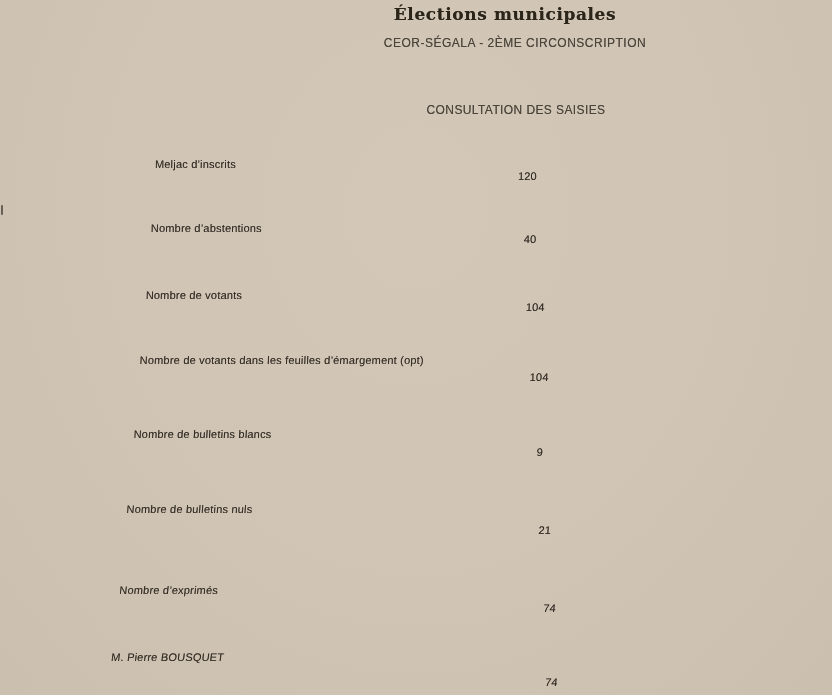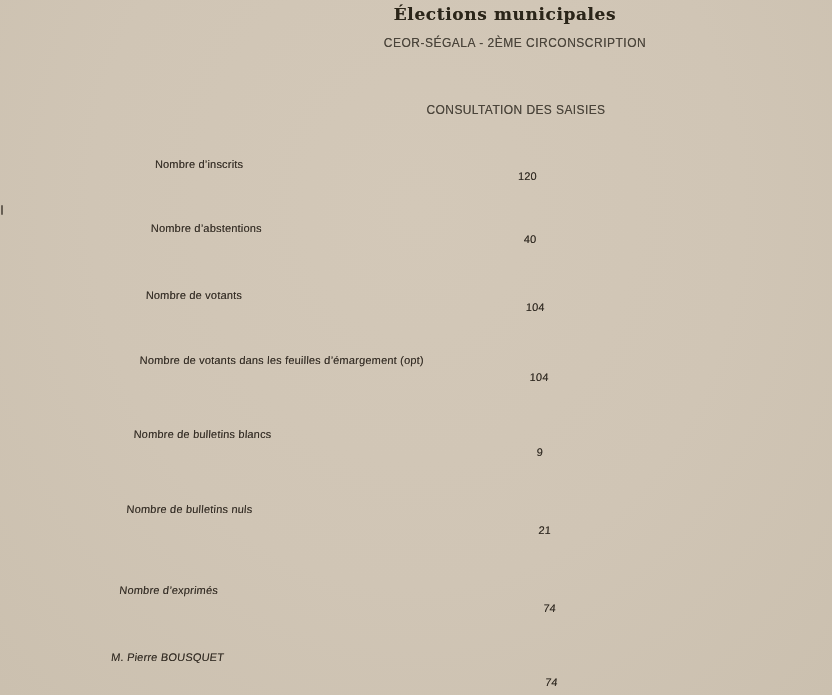--- a/index.html
+++ b/index.html
@@ -90,21 +90,21 @@
 <body>
 
 <div class="page">
 
   <div class="hline title">Élections municipales</div>
   <div class="hline subtitle">CEOR-SÉGALA - 2ÈME CIRCONSCRIPTION</div>
   <div class="hline section">CONSULTATION DES SAISIES</div>
 
   <div class="rows">
     <div class="row">
-      <span class="label">Nombre d’inscrits</span>
+      <span class="label">Meljac d’inscrits</span>
       <span class="value">120</span>
     </div>
     <div class="row">
       <span class="label">Nombre d’abstentions</span>
       <span class="value">40</span>
     </div>
     <div class="row">
       <span class="label">Nombre de votants</span>
       <span class="value">104</span>
     </div>

